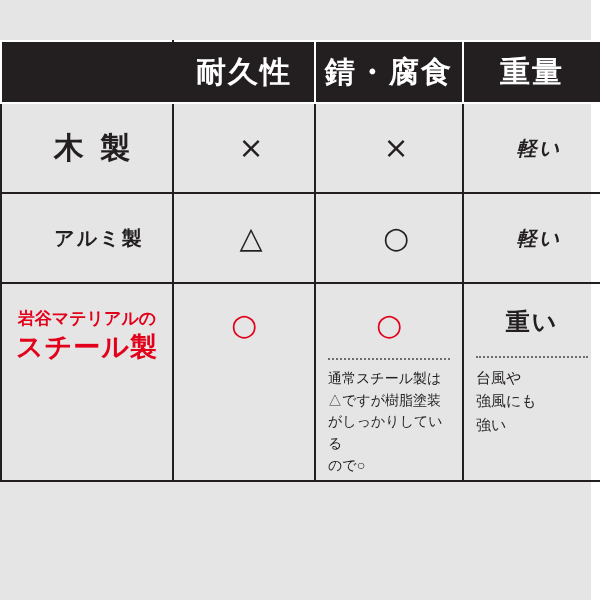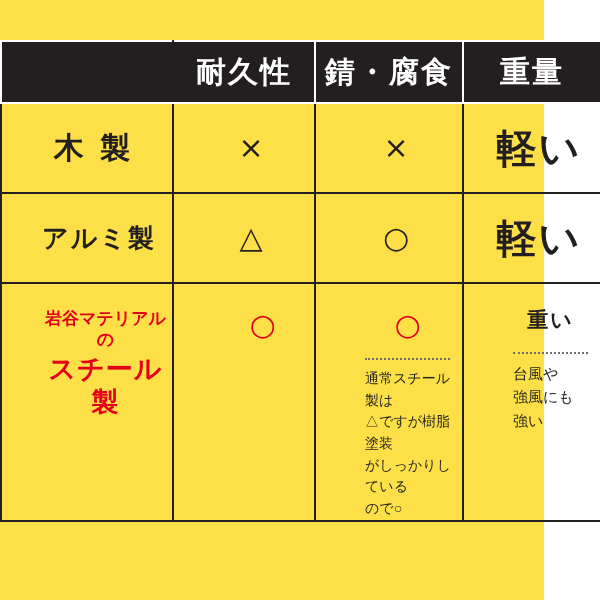--- a/index.html
+++ b/index.html
@@ -9,23 +9,23 @@
   body {
     width: 600px;
     height: 600px;
     background: #ffffff;
     font-family: "Liberation Sans", sans-serif;
     color: #231f20;
     overflow: hidden;
   }
   .page {
     position: relative;
-    width: 544px;
+    width: 591px;
     height: 600px;
-    background: #fde047;
+    background: #e5e5e5;
   }
   .table-wrap {
     position: absolute;
     left: 0;
     top: 40px;
     width: 600px;
   }
   table.comparison {
     width: 600px;
     border-collapse: collapse;
@@ -69,49 +69,49 @@
 
   
   tbody tr.r-wood td,
   tbody tr.r-alu td {
     height: 88px;
     padding-left: 14px;
   }
   tbody tr.r-steel td {
     height: 196px;
     vertical-align: top;
-    padding-left: 37px;
   }
 
   .rowlabel {
     font-size: 30px;
     font-weight: 700;
     letter-spacing: 4px;
     color: #231f20;
   }
   .rowlabel.small {
-    font-size: 26px;
+    font-size: 20px;
     letter-spacing: 2px;
     margin-left: 10px;
   }
   .mark {
     font-size: 30px;
     line-height: 1;
     color: #231f20;
     font-family: "DejaVu Sans", sans-serif;
   }
   .mark.red {
     color: #e2001a;
     font-size: 30px;
   }
   .valtext {
-    font-size: 40px;
-    font-weight: 700;
-    letter-spacing: 2px;
-    color: #231f20;
+    font-size: 20px;
+    font-weight: 700;
+    letter-spacing: 2px;
+    color: #231f20;
+    font-style: italic;
   }
 
   
   .steel-label {
     padding-top: 24px;
     line-height: 1.25;
   }
   .steel-label .brand {
     display: block;
     color: #e2001a;
@@ -146,21 +146,21 @@
     color: #231f20;
     padding: 8px 10px 0 12px;
     letter-spacing: 0px;
   }
   .note.bold {
     font-weight: 400;
     font-size: 15px;
   }
   .heavy-mark {
     padding-top: 22px;
-    font-size: 21px;
+    font-size: 24px;
     font-weight: 700;
     letter-spacing: 2px;
   }
 </style>
 </head>
 <body>
 
 <div class="page">
   <div class="table-wrap">
     <table class="comparison">

